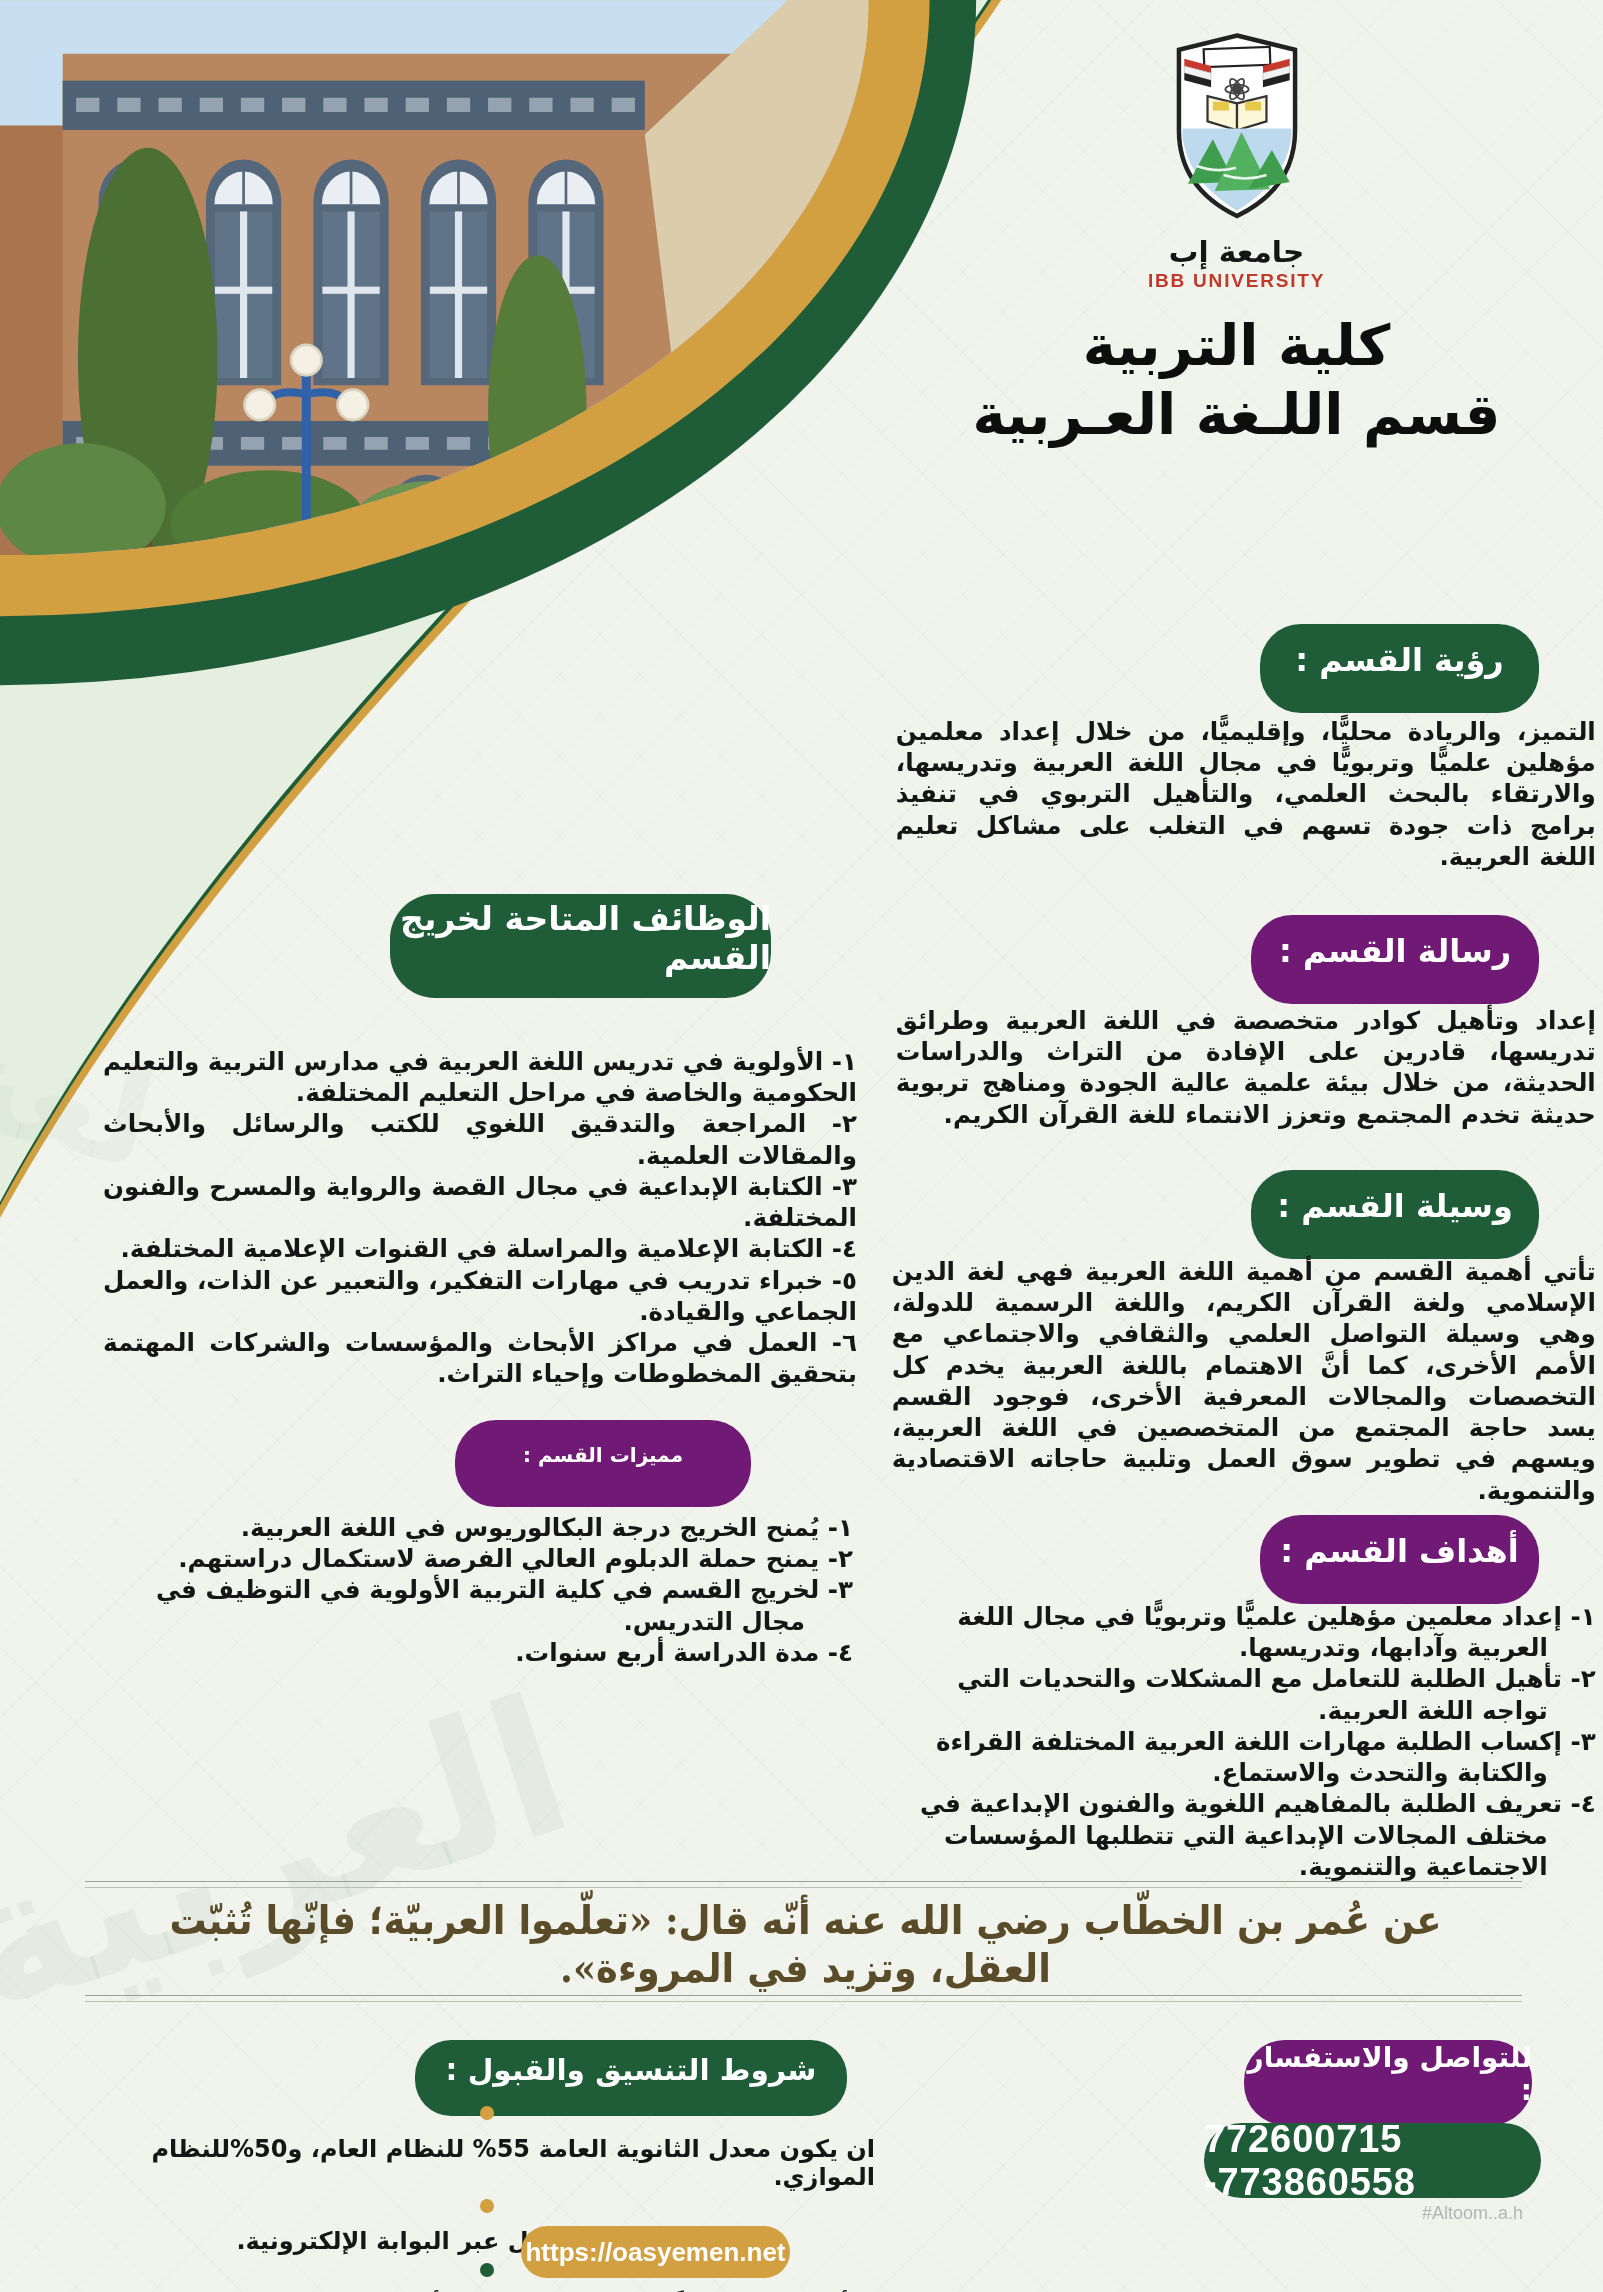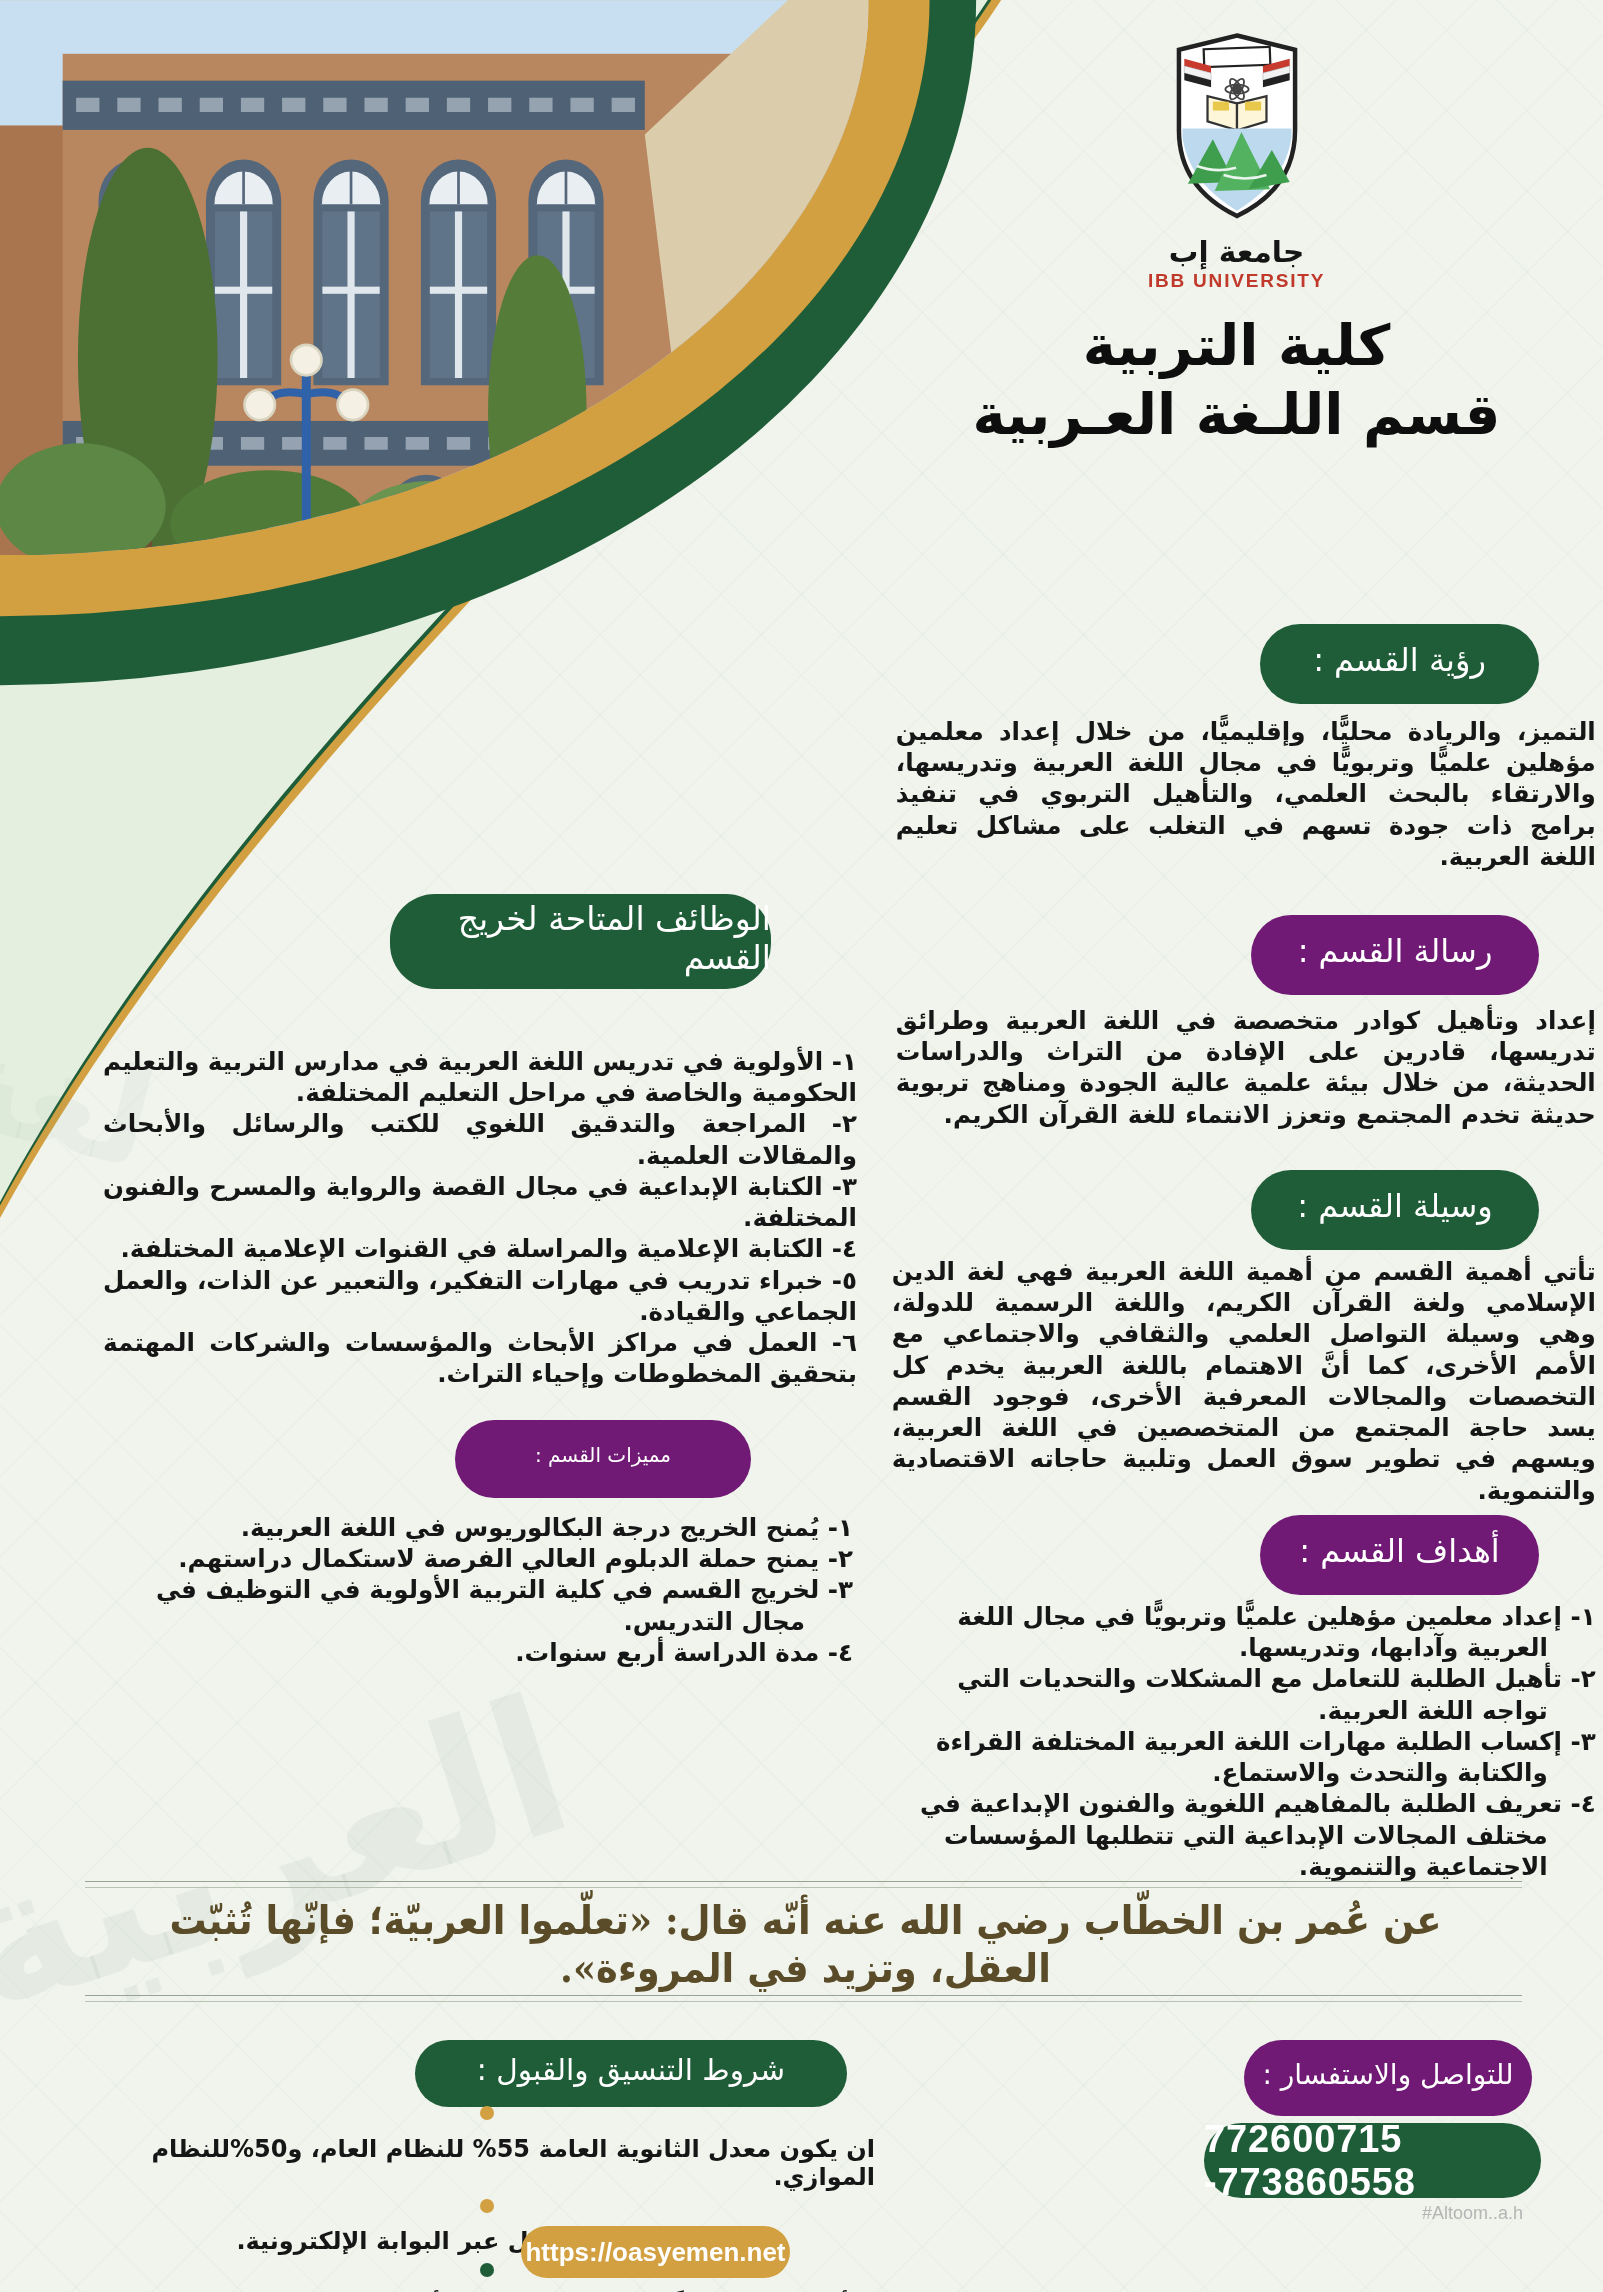--- a/index.html
+++ b/index.html
@@ -15,21 +15,21 @@
   .wm2{left:-54px;top:1021px;font-size:134px;transform:rotate(14deg);color:rgba(125,148,128,0.06);}
 
   .hdr{position:absolute;z-index:2;left:887px;top:25px;width:699px;text-align:center;}
   .logo{display:block;margin:0 auto;}
   .uni-ar{font-size:29.6px;font-weight:bold;color:#151515;margin-top:3.6px;}
   .uni-en{font-size:19px;font-weight:bold;color:#c0392b;letter-spacing:1.8px;margin-top:1.8px;font-family:"Liberation Sans","DejaVu Sans",sans-serif;}
   .college{font-size:56px;font-weight:bold;color:#0e0e0e;margin-top:23px;line-height:1.1;}
   .dept{font-size:56px;font-weight:bold;color:#0e0e0e;margin-top:7.2px;line-height:1.1;}
 
   .pill{position:absolute;z-index:3;display:flex;align-items:center;justify-content:center;
-        color:#fff;font-weight:normal;border-radius:41px;padding-bottom:8px;text-align:right;}
+        color:#fff;font-weight:bold;border-radius:41px;padding-bottom:17px;text-align:right;}
   .pill.green{background:#1f5c38;}
   .pill.gold{background:#701a75;}
 
   .para{position:absolute;z-index:3;font-size:24.6px;font-weight:bold;line-height:1.27;color:#161616;
         text-align:justify;text-align-last:right;word-spacing:0.9px;}
   .list{position:absolute;z-index:3;font-size:24.6px;font-weight:bold;line-height:1.27;color:#161616;}
   .list .item{text-align:justify;text-align-last:right;}
   .list.hang .item{padding-right:48px;text-indent:-48px;text-align:right;text-align-last:right;}
 
   .rule{position:absolute;z-index:3;left:85px;width:1437px;height:5.4px;border-top:1.8px solid #97a494;border-bottom:1.8px solid #b7c2b2;}

